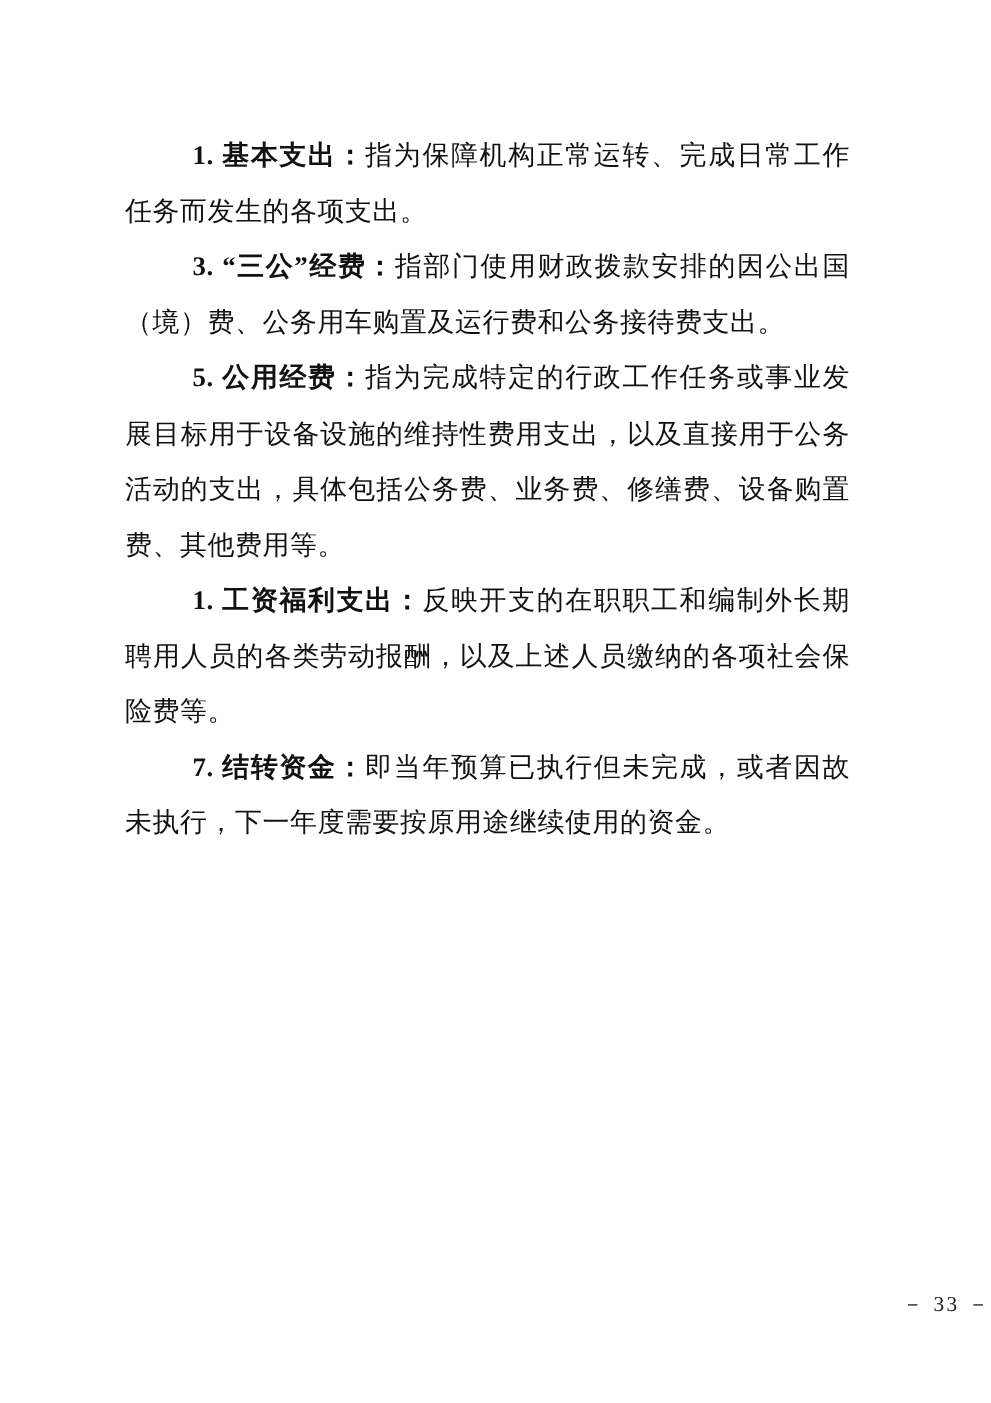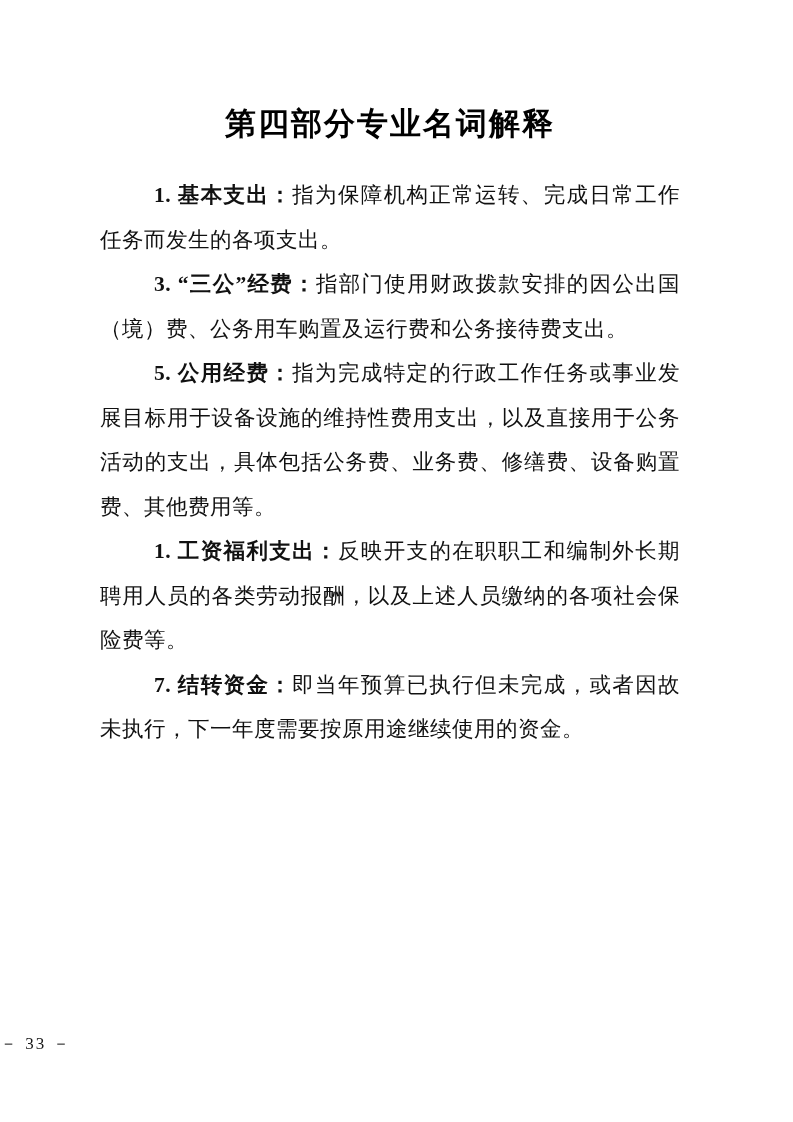--- a/index.html
+++ b/index.html
@@ -43,32 +43,31 @@
   }
   .term {
     font-weight: bold;
     margin-top: 36px;
   }
   .page-number {
     position: absolute;
     left: 0;
     top: 1032px;
     width: 100%;
-    text-align: left;
+    text-align: right;
     font-size: 17px;
     letter-spacing: 2px;
     color: #1a1a1a;
   }
 </style>
 </head>
 <body>
 
 <div class="page">
   <div class="content">
-    <h1 class="doc-title">第四部分专业名词解释</h1>
 
     <p class="para"><span class="term">1. 基本支出：</span><span>指为保障机构正常运转、完成日常工作任务而发生的各项支出。</span></p>
 
 
     <p class="para"><span class="term">3. “三公”经费：</span><span>指部门使用财政拨款安排的因公出国（境）费、公务用车购置及运行费和公务接待费支出。</span></p>
 
 
     <p class="para"><span class="term">5. 公用经费：</span><span>指为完成特定的行政工作任务或事业发展目标用于设备设施的维持性费用支出，以及直接用于公务活动的支出，具体包括公务费、业务费、修缮费、设备购置费、其他费用等。</span></p>
 
     <p class="para"><span class="term">1. 工资福利支出：</span><span>反映开支的在职职工和编制外长期聘用人员的各类劳动报酬，以及上述人员缴纳的各项社会保险费等。</span></p>

